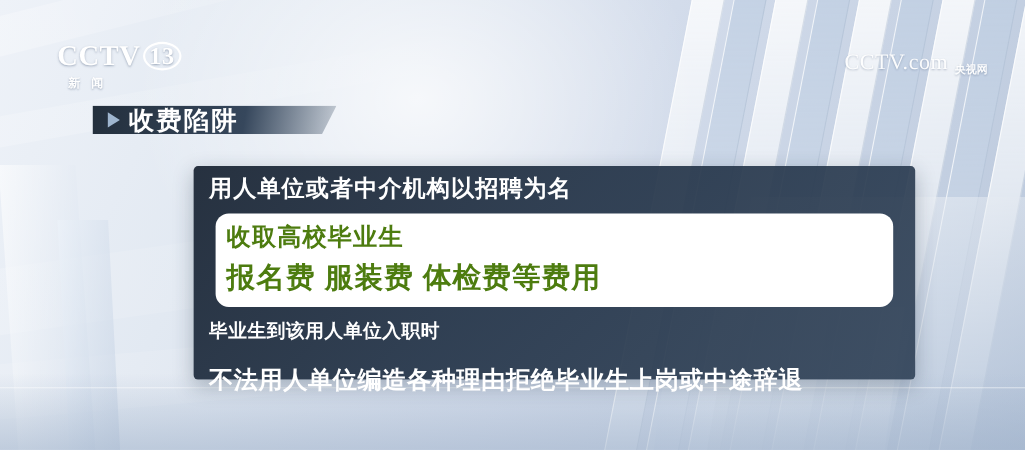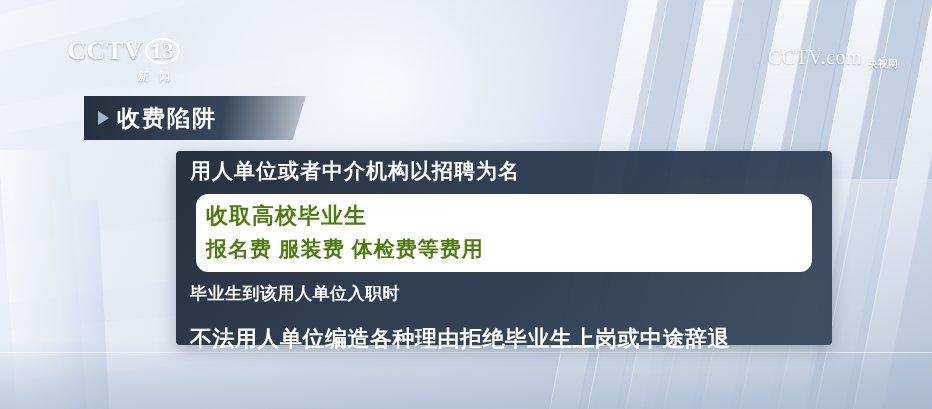--- a/index.html
+++ b/index.html
@@ -85,21 +85,21 @@
     position: absolute; left: 120px; top: -120px; width: 520px; height: 420px;
     background: radial-gradient(ellipse at center, rgba(255,255,255,0.75), rgba(255,255,255,0) 70%);
     pointer-events: none;
   }
 
   
   .logo {
     position: absolute; left: 52px; top: 38px;
     width: 128px; height: 50px;
     color: #ffffff;
-    text-align: right;
+    text-align: left;
     line-height: 1;
     user-select: none;
   }
   .logo-main {
     font-family: "Liberation Serif", serif;
     font-size: 26px;
     font-weight: bold;
     letter-spacing: 0.5px;
     text-shadow: 0 1px 2px rgba(60,80,110,0.45);
     white-space: nowrap;
@@ -138,21 +138,21 @@
   }
   .watermark .wm-cn {
     font-size: 10px; line-height: 11px; font-weight: bold;
     text-align: right;
     text-shadow: 0 1px 2px rgba(70,90,120,0.4);
   }
 
   
   .topic-tag {
     position: absolute; left: 84px; top: 96px;
-    width: 222px; height: 44px;
+    width: 222px; height: 26px;
     display: flex; align-items: center;
     background: linear-gradient(100deg, #232f3c 0%, #36475c 62%, rgba(70,88,110,0.25) 100%);
     clip-path: polygon(0 0, 100% 0, 94% 100%, 0 100%);
     color: #ffffff;
   }
   .topic-arrow {
     margin-left: 14px; margin-right: 8px;
     width: 0; height: 0;
     border-left: 11px solid #9fb6cf;
     border-top: 7px solid transparent;
@@ -186,21 +186,21 @@
     border-radius: 12px;
     padding: 7px 10px 9px;
     margin: 4px 6px 10px;
     color: #4d7c0f;
   }
   .highlight-l1 {
     font-size: 22px; font-weight: bold; letter-spacing: 1px;
     margin-bottom: 4px; white-space: nowrap;
   }
   .highlight-l2 {
-    font-size: 21px; font-weight: bold; letter-spacing: 1px;
+    font-size: 26px; font-weight: bold; letter-spacing: 1px;
     white-space: nowrap;
   }
   .panel-line-b1 {
     font-size: 17px; font-weight: bold; letter-spacing: .5px;
     margin-bottom: 19px; white-space: nowrap;
   }
   .panel-line-b2 {
     font-size: 22px; font-weight: bold; letter-spacing: .5px;
     white-space: nowrap;
   }

